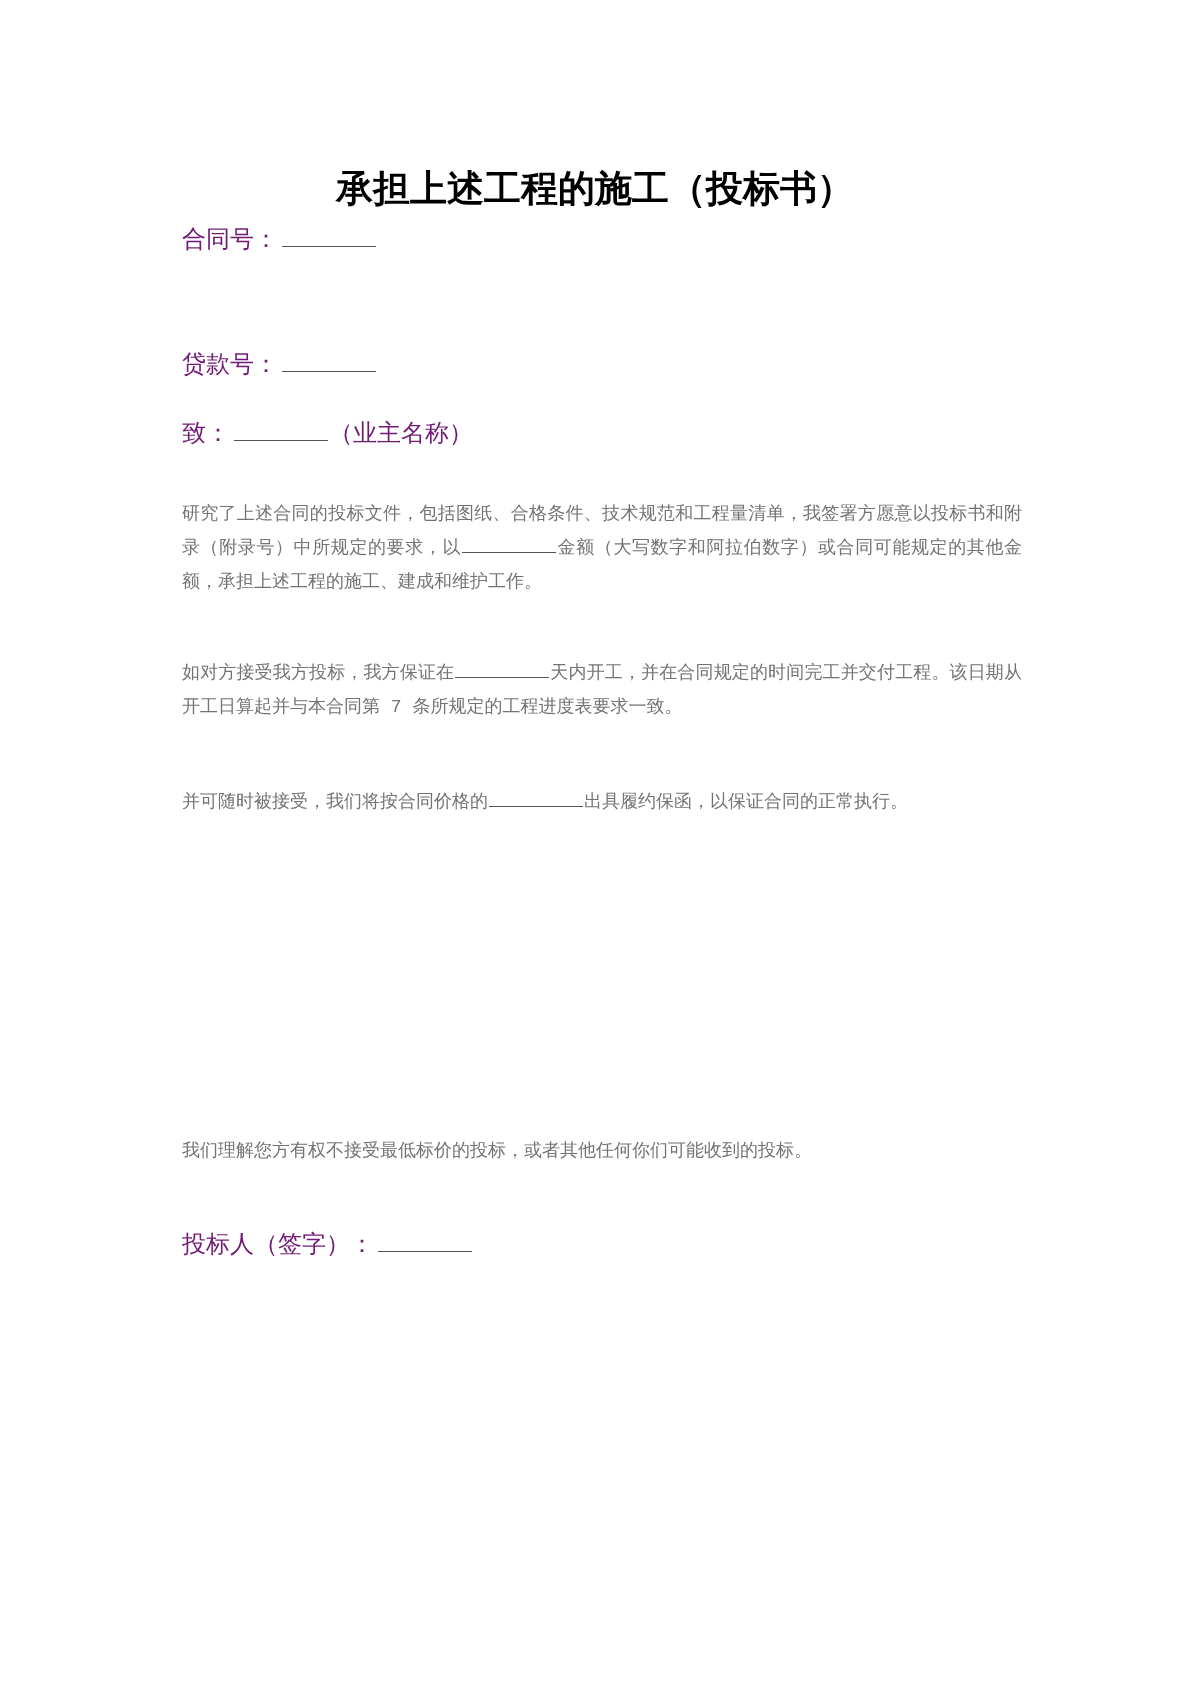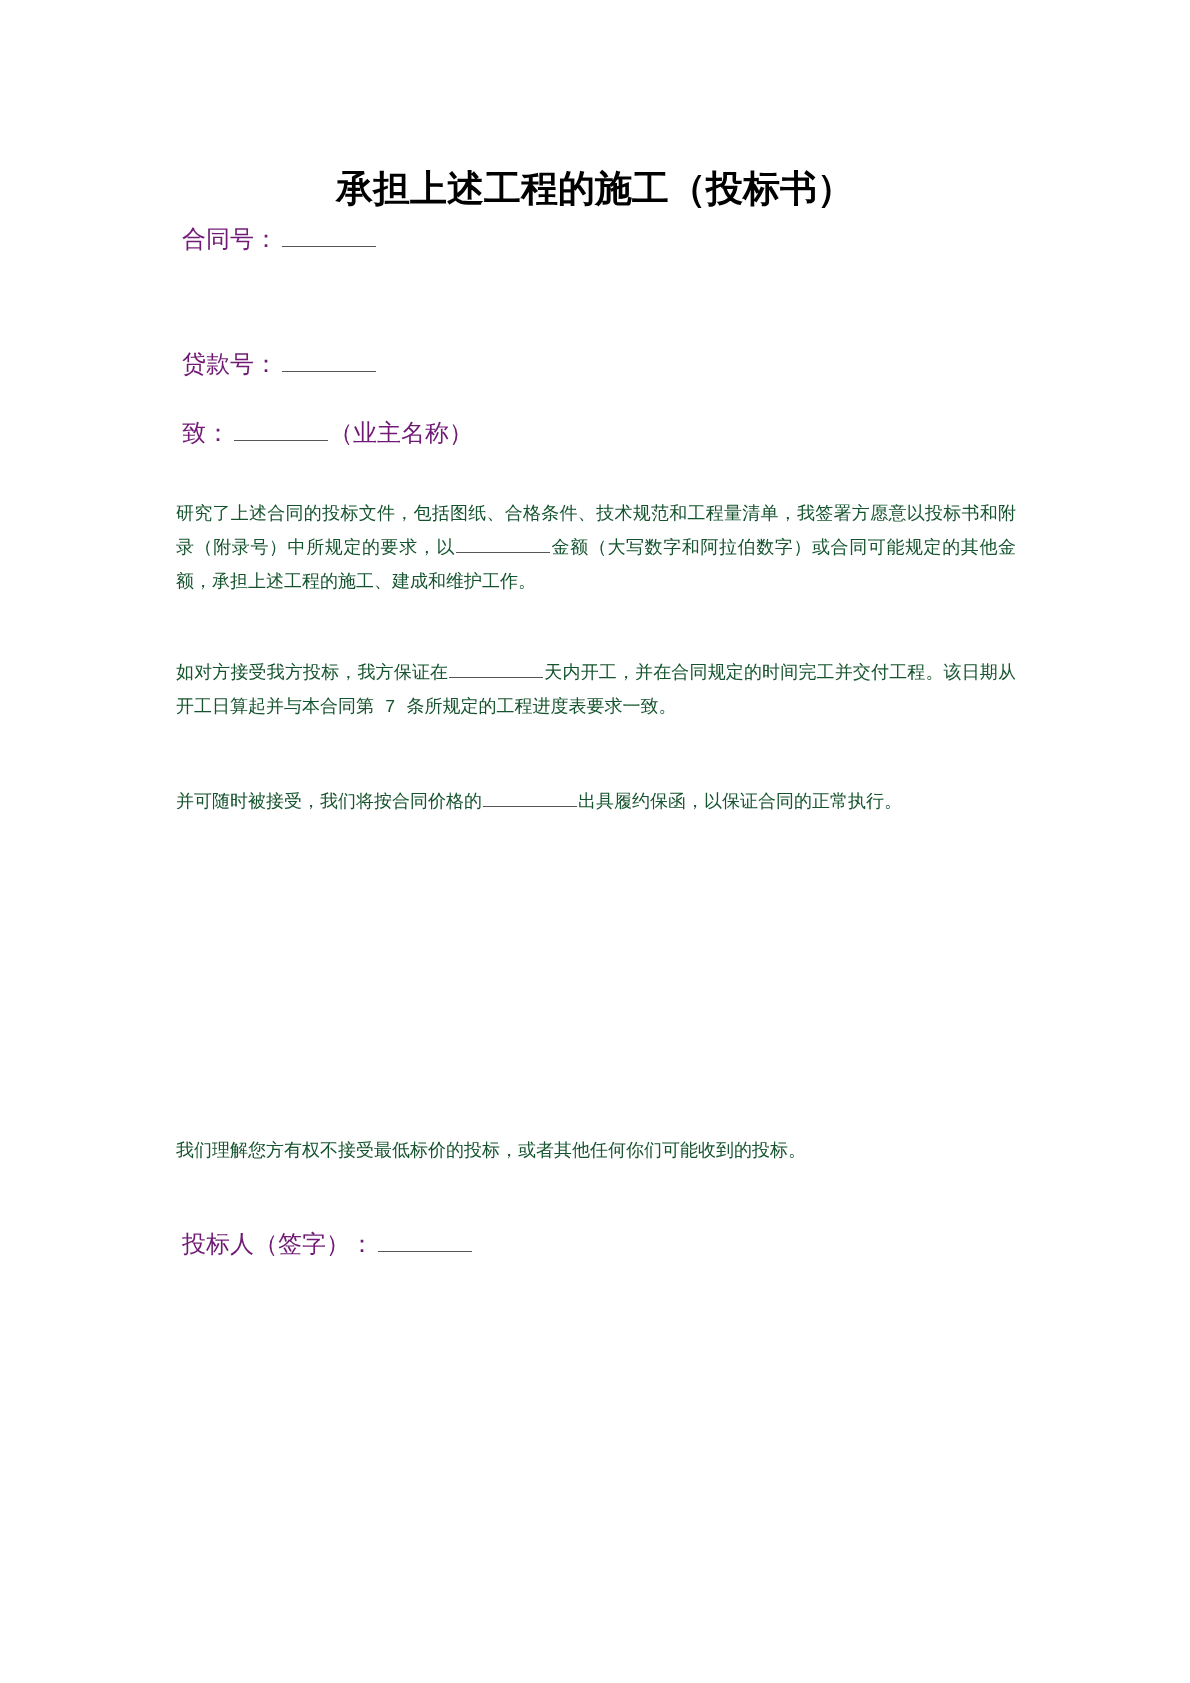--- a/index.html
+++ b/index.html
@@ -38,25 +38,25 @@
       position: absolute;
       left: 182px;
       width: 840px;
       font-size: 24px;
       line-height: 34px;
       color: #701a75;
       white-space: nowrap;
     }
     .para {
       position: absolute;
-      left: 176px;
+      left: 182px;
       width: 840px;
       font-size: 18px;
       line-height: 34px;
-      color: #14532d;
+      color: #737373;
       text-align: justify;
       text-justify: inter-character;
     }
     .blank {
       display: inline-block;
       width: 94px;
       border-bottom: 1px solid #555555;
       height: 18px;
       vertical-align: baseline;
       margin: 0 1px;

